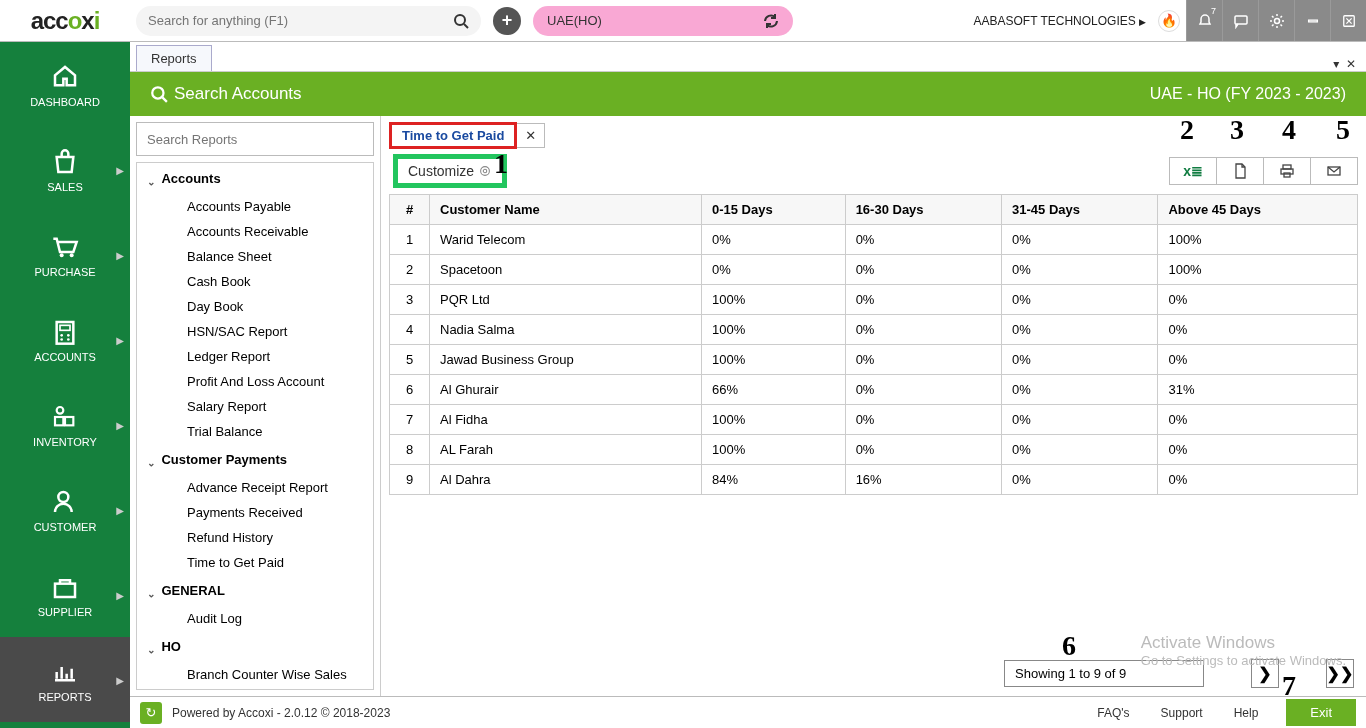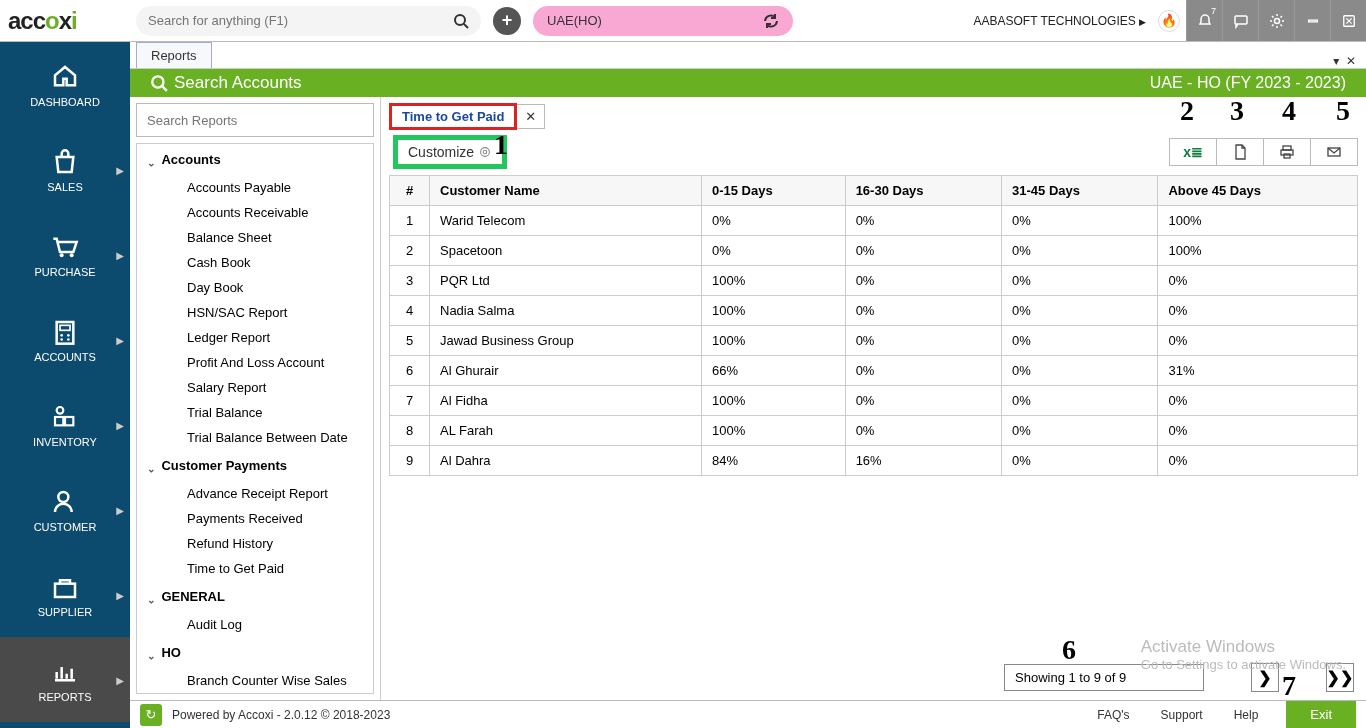--- a/index.html
+++ b/index.html
@@ -1,39 +1,39 @@
 <!DOCTYPE html>
 <html><head>
 <meta charset="utf-8">
 <style>
 * { box-sizing: border-box; margin: 0; padding: 0; font-family: 'Segoe UI', Arial, sans-serif; }
 body { width: 1366px; height: 728px; background: #fff; overflow: hidden; position: relative; }
 
 
 .topbar { height: 42px; background: #fff; display: flex; align-items: center; border-bottom: 1px solid #bbb; }
-.logo { width: 130px; padding: 0 8px; font-weight: 700; font-size: 24px; color: #222; letter-spacing: -1px; }
+.logo { width: 130px; padding: 0 8px; font-weight: 700; font-size: 24px; color: #222; letter-spacing: -1px; text-align: center; }
 .logo .ox { color: #6ab023; }
 .search-wrap { width: 345px; height: 30px; background: #f4f4f4; border-radius: 16px; display: flex; align-items: center; padding: 0 12px; margin-left: 6px; }
 .search-wrap input { border: none; background: transparent; flex: 1; outline: none; font-size: 13px; color: #555; }
 .search-icon { width: 16px; height: 16px; }
 .plus-btn { width: 28px; height: 28px; background: #555; border-radius: 50%; color: #fff; display: flex; align-items: center; justify-content: center; margin: 0 12px; font-size: 18px; font-weight: bold; }
 .region-wrap { width: 260px; height: 30px; background: #f9a8d4; border-radius: 16px; display: flex; align-items: center; padding: 0 14px; font-size: 13px; color: #333; }
 .region-wrap .spacer { flex: 1; }
 .sync-icon { width: 16px; height: 16px; }
 .top-right { margin-left: auto; display: flex; align-items: center; height: 100%; }
 .company { font-size: 12px; color: #222; margin-right: 6px; }
 .company .caret { font-size: 9px; }
 .fire { width: 22px; height: 22px; border-radius: 50%; background: #fff; border: 1px solid #ddd; display: flex; align-items: center; justify-content: center; margin: 0 6px; font-size: 13px; }
 .iconbar { display: flex; height: 100%; }
 .iconbar .ib { width: 36px; background: #8a8a8a; display: flex; align-items: center; justify-content: center; color: #fff; border-left: 1px solid #9a9a9a; position: relative; }
 .iconbar .ib.min, .iconbar .ib.cls { width: 36px; }
 .badge7 { position: absolute; top: 6px; right: 6px; font-size: 9px; color: #fff; }
 
 
-.leftnav { position: absolute; left: 0; top: 42px; bottom: 0; width: 130px; background: #0c4a6e; }
+.leftnav { position: absolute; left: 0; top: 42px; bottom: 0; width: 130px; background: #15803d; }
 .navitem { height: 85px; display: flex; flex-direction: column; align-items: center; justify-content: center; color: #fff; font-size: 11px; cursor: pointer; position: relative; }
 .navitem.active { background: #4a4a4a; }
 .navitem .nvicon { width: 30px; height: 30px; margin-bottom: 4px; }
 .navitem .chev { position: absolute; right: 6px; top: 50%; transform: translateY(-50%); font-size: 10px; color: #ccc; }
 
 
 .main { position: absolute; left: 130px; top: 42px; right: 0; bottom: 0; background: #fff; display: flex; flex-direction: column; }
 .tabbar { height: 30px; display: flex; align-items: flex-end; border-bottom: 1px solid #ccc; padding-left: 6px; }
 .tab { padding: 5px 14px; font-size: 13px; border: 1px solid #aac; border-bottom: none; background: #f6f8fc; color: #333; }
 .tabbar .winctl { margin-left: auto; padding-right: 10px; font-size: 12px; color: #333; }
@@ -265,21 +265,20 @@
           <div class="ritem">Accounts Payable</div>
           <div class="ritem">Accounts Receivable</div>
           <div class="ritem">Balance Sheet</div>
           <div class="ritem">Cash Book</div>
           <div class="ritem">Day Book</div>
           <div class="ritem">HSN/SAC Report</div>
           <div class="ritem">Ledger Report</div>
           <div class="ritem">Profit And Loss Account</div>
           <div class="ritem">Salary Report</div>
           <div class="ritem">Trial Balance</div>
-          <div class="ritem">Trial Balance Between Date</div>
           <div class="rgroup">Customer Payments</div>
           <div class="ritem">Advance Receipt Report</div>
           <div class="ritem">Payments Received</div>
           <div class="ritem">Refund History</div>
           <div class="ritem">Time to Get Paid</div>
           <div class="rgroup">GENERAL</div>
           <div class="ritem">Audit Log</div>
           <div class="rgroup">HO</div>
           <div class="ritem">Branch Counter Wise Sales</div>
         </div>

